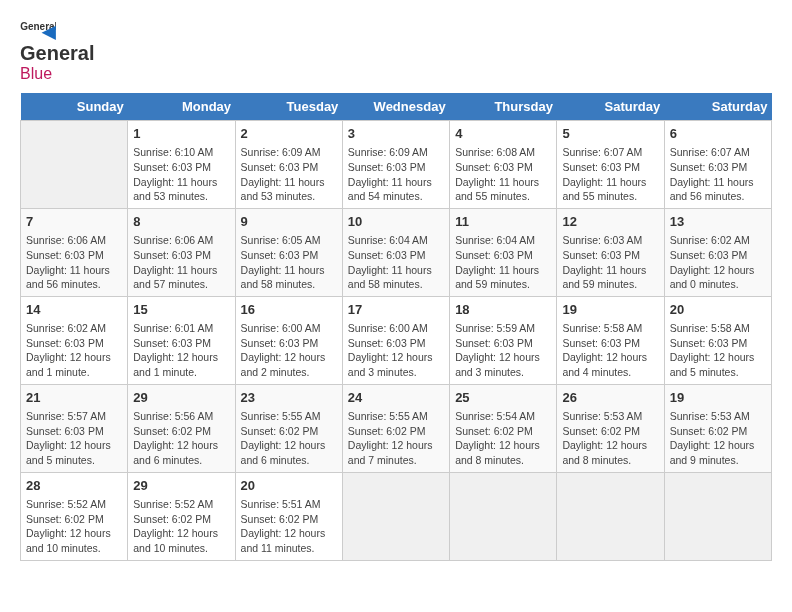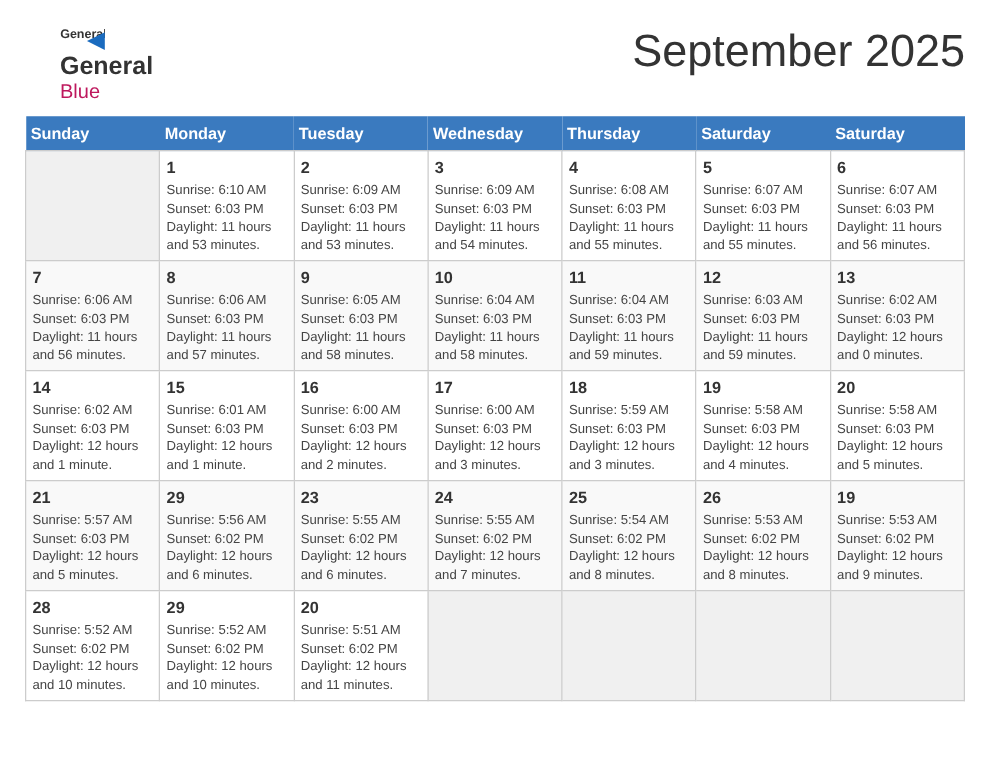--- a/index.html
+++ b/index.html
@@ -8,21 +8,20 @@
       background: #fff;
       width: 792px;
       min-height: 612px;
       padding: 20px;
     }
     .header {
       display: flex;
       align-items: flex-start;
       justify-content: space-between;
       margin-bottom: 10px;
-      margin-left: 28px;
     }
     .logo {
       display: flex;
       flex-direction: column;
       align-items: flex-start;
     }
     .logo-icon {
       width: 36px;
       height: 20px;
       margin-bottom: 2px;
@@ -41,21 +40,21 @@
     }
     table {
       width: 100%;
       border-collapse: collapse;
       font-size: 11px;
     }
     thead tr th {
       background: #3a7abf;
       color: #fff;
       padding: 6px 4px;
-      text-align: left;
+      text-align: right;
       font-size: 13px;
       font-weight: bold;
     }
     tbody tr td {
       border: 1px solid #ccc;
       vertical-align: top;
       padding: 4px 5px;
       width: calc(100% / 7);
       min-height: 80px;
       color: #333;
@@ -93,21 +92,20 @@
       <polygon points="30,18 50,8 50,28" fill="#1a6bbf"></polygon>
     </svg>
     <div style="display:flex; gap:0;">
       <span style="font-size:20px; font-weight:bold; color:#333;">General</span>
     </div>
     <div>
       <span style="font-size:16px; font-weight:normal; color:#be185d;">Blue</span>
     </div>
   </div>
   <div class="title-section">
-    <div class="month-title">September 2025</div>
   </div>
 </div>
 
 <table>
   <thead>
     <tr>
     <th>Sunday</th>
         <th>Monday</th>
         <th>Tuesday</th>
         <th>Wednesday</th>

